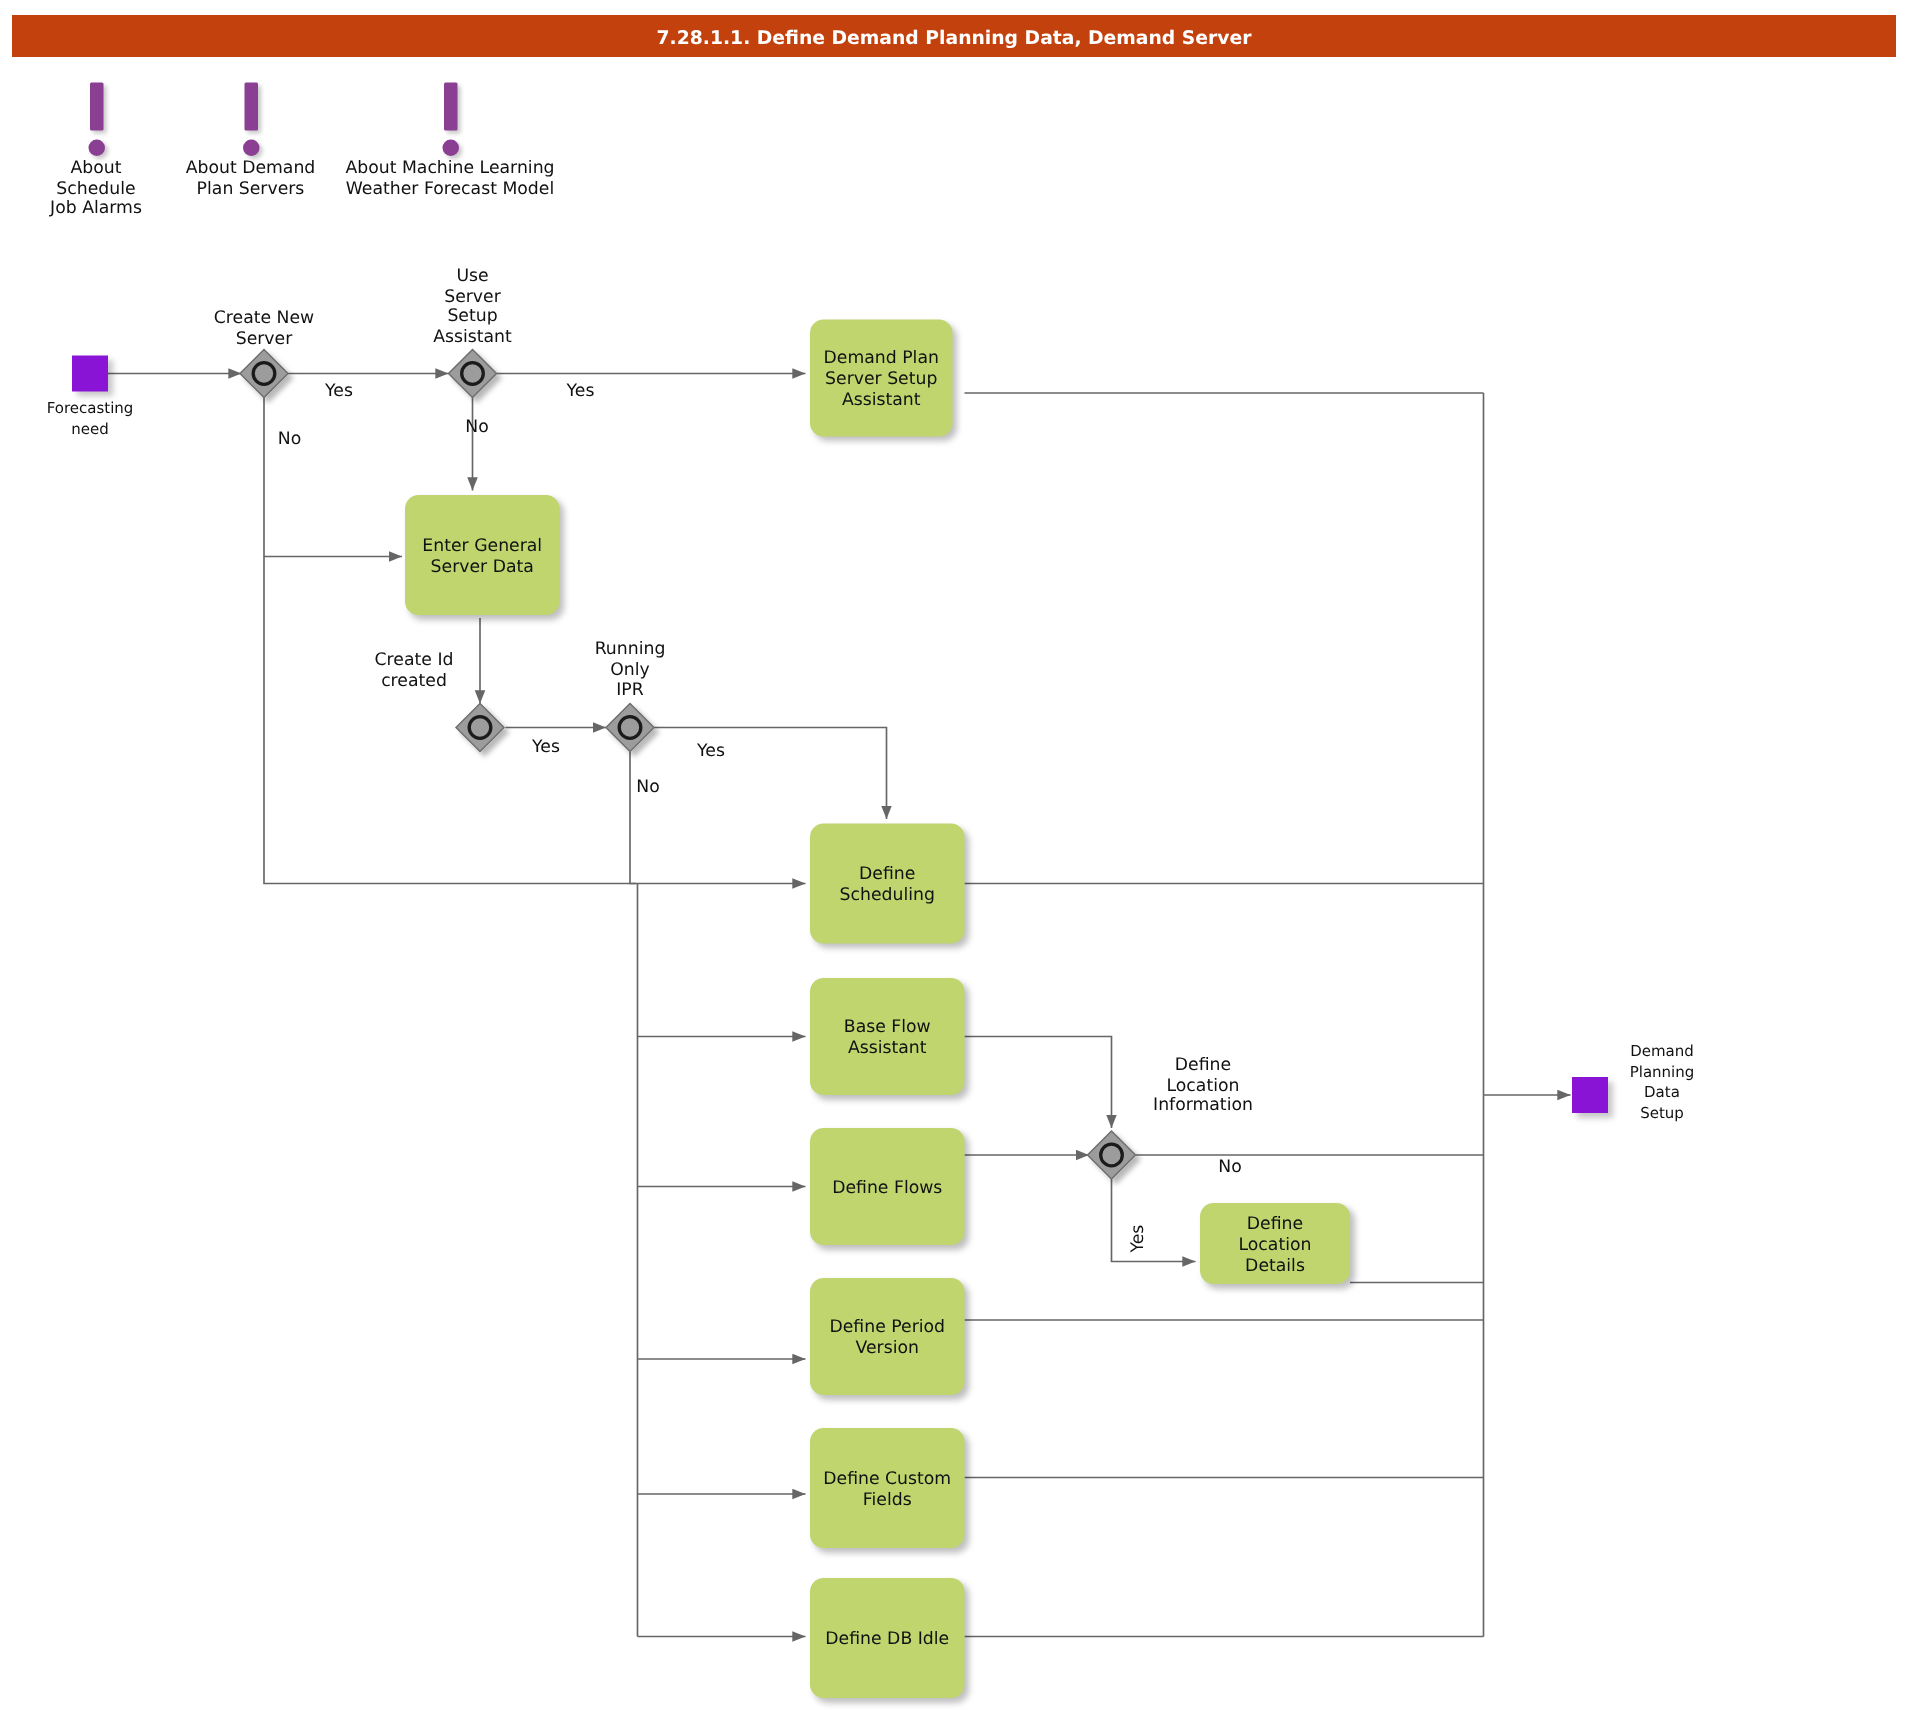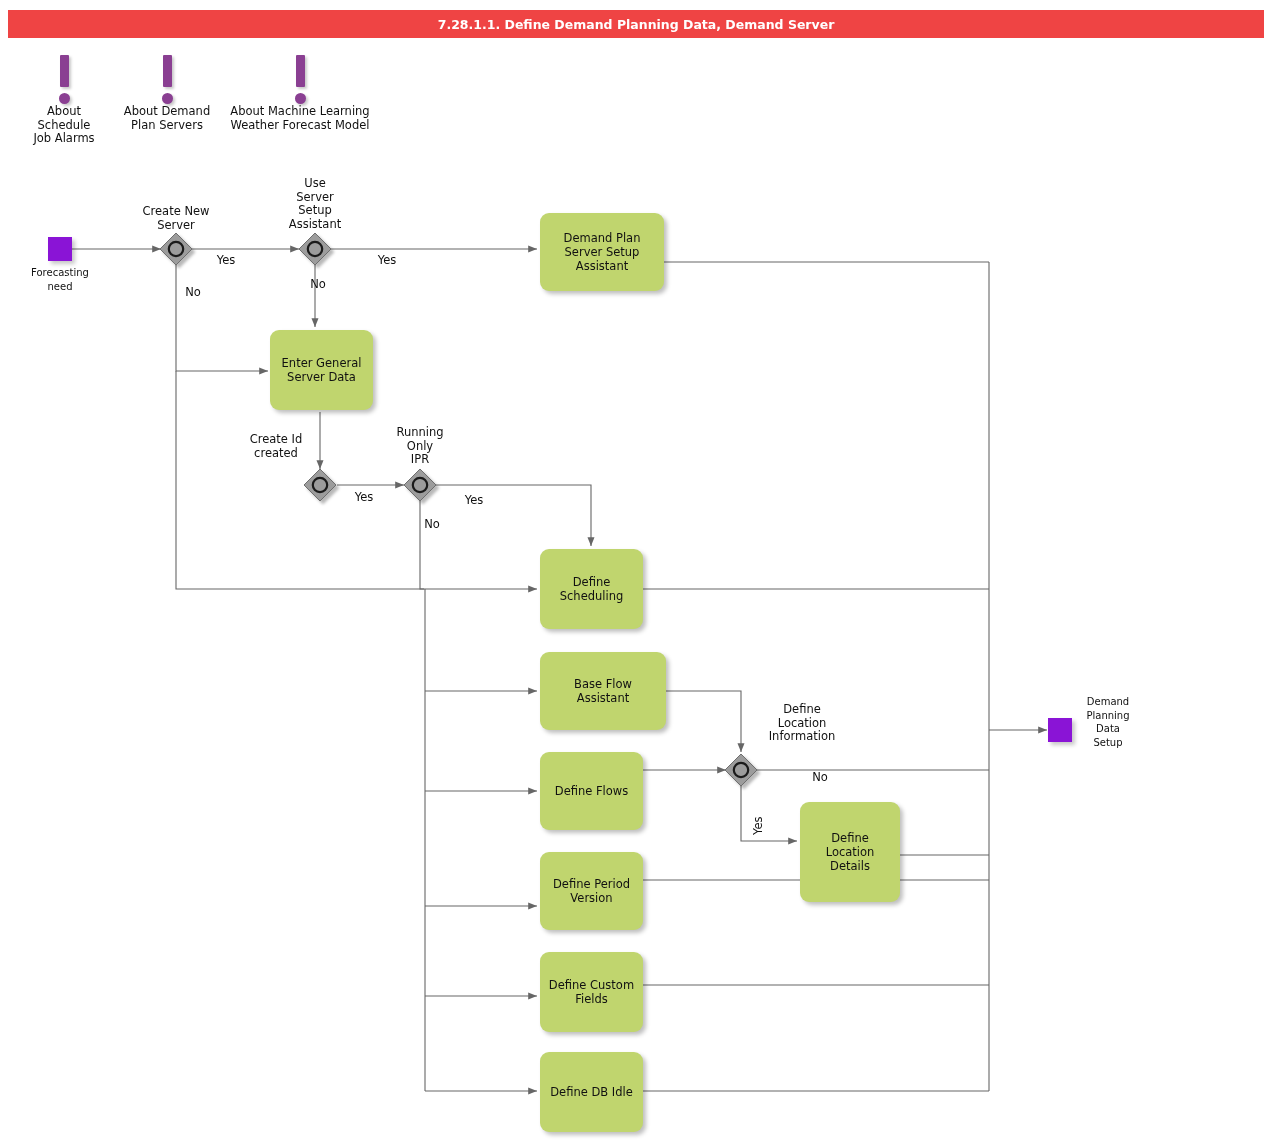--- a/index.html
+++ b/index.html
@@ -5,21 +5,21 @@
   html,body{margin:0;padding:0;background:#ffffff;}
   body{
     width:1280px;height:1140px;overflow:hidden;position:relative;
     font-family:"DejaVu Sans", sans-serif;
   }
   #canvas{position:absolute;left:0;top:0;width:1280px;height:1140px;}
 
   
   .titlebar{
     position:absolute;left:8px;top:10px;width:1256px;height:28px;
-    background:#ef4444;
+    background:#c2410c;
     display:flex;align-items:center;justify-content:center;
   }
   .titlebar .t{
     color:#ffffff;font-size:12.5px;font-weight:bold;
     font-family:"DejaVu Sans", sans-serif;letter-spacing:0px;
     white-space:nowrap;
   }
 
   
   svg.layer{position:absolute;left:0;top:0;width:1280px;height:1140px;pointer-events:none;}
@@ -241,37 +241,37 @@
   <div class="flow-label" style="left:204px;top:254px;width:44px;">Yes</div>
   <div class="flow-label" style="left:171px;top:286px;width:44px;">No</div>
   <div class="flow-label" style="left:365px;top:254px;width:44px;">Yes</div>
   <div class="flow-label" style="left:296px;top:278px;width:44px;">No</div>
   <div class="flow-label" style="left:342px;top:491px;width:44px;">Yes</div>
   <div class="flow-label" style="left:452px;top:494px;width:44px;">Yes</div>
   <div class="flow-label" style="left:410px;top:518px;width:44px;">No</div>
   <div class="flow-label" style="left:798px;top:771px;width:44px;">No</div>
   <div class="flow-label vert" style="left:751px;top:806px;width:14px;height:40px;">Yes</div>
 
-  <div class="task" style="left:540px;top:213px;width:124px;height:78px;">
+  <div class="task" style="left:540px;top:213px;width:95px;height:78px;">
     <span style="white-space:pre-line;">Demand Plan
 Server Setup
 Assistant</span>
   </div>
 
   <div class="task" style="left:270px;top:330px;width:103px;height:80px;">
     <span style="white-space:pre-line;">Enter General
 Server Data</span>
   </div>
 
   <div class="task" style="left:540px;top:549px;width:103px;height:80px;">
     <span style="white-space:pre-line;">Define
 Scheduling</span>
   </div>
 
-  <div class="task" style="left:540px;top:652px;width:126px;height:78px;">
+  <div class="task" style="left:540px;top:652px;width:103px;height:78px;">
     <span style="white-space:pre-line;">Base Flow
 Assistant</span>
   </div>
 
   <div class="task" style="left:540px;top:752px;width:103px;height:78px;">
     <span style="white-space:pre-line;">Define Flows</span>
   </div>
 
   <div class="task" style="left:540px;top:852px;width:103px;height:78px;">
     <span style="white-space:pre-line;">Define Period
@@ -280,18 +280,18 @@
 
   <div class="task" style="left:540px;top:952px;width:103px;height:80px;">
     <span style="white-space:pre-line;">Define Custom
 Fields</span>
   </div>
 
   <div class="task" style="left:540px;top:1052px;width:103px;height:80px;">
     <span style="white-space:pre-line;">Define DB Idle</span>
   </div>
 
-  <div class="task" style="left:800px;top:802px;width:100px;height:100px;">
+  <div class="task" style="left:800px;top:802px;width:100px;height:54px;">
     <span style="white-space:pre-line;">Define Location
 Details</span>
   </div>
 
 </div>
 
 </body></html>

